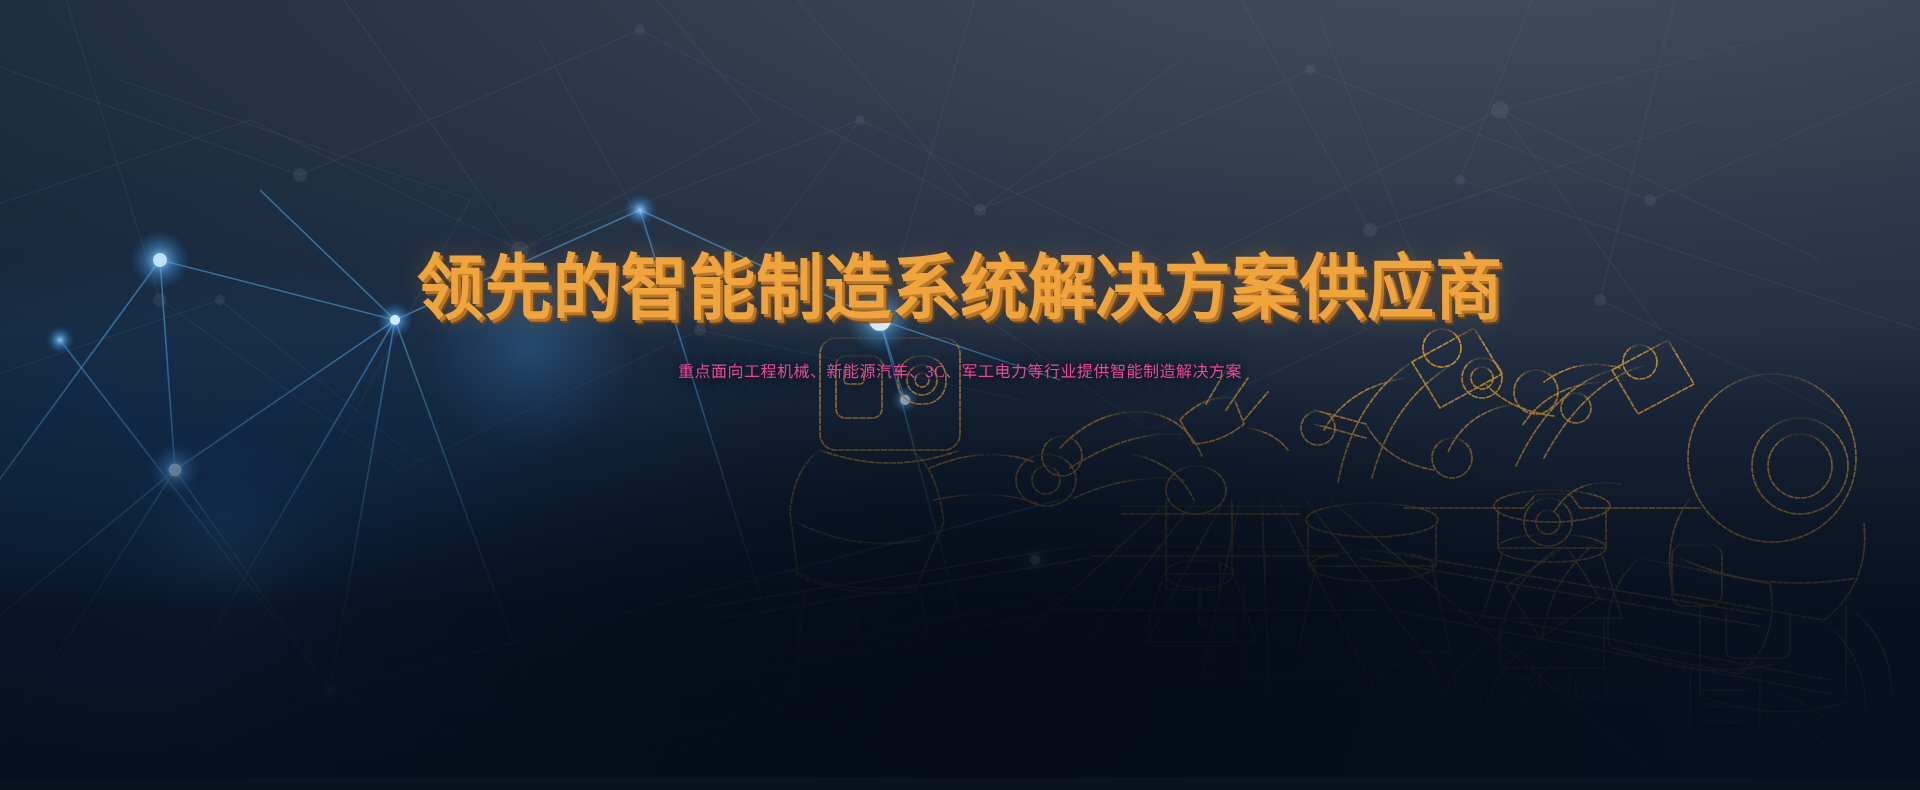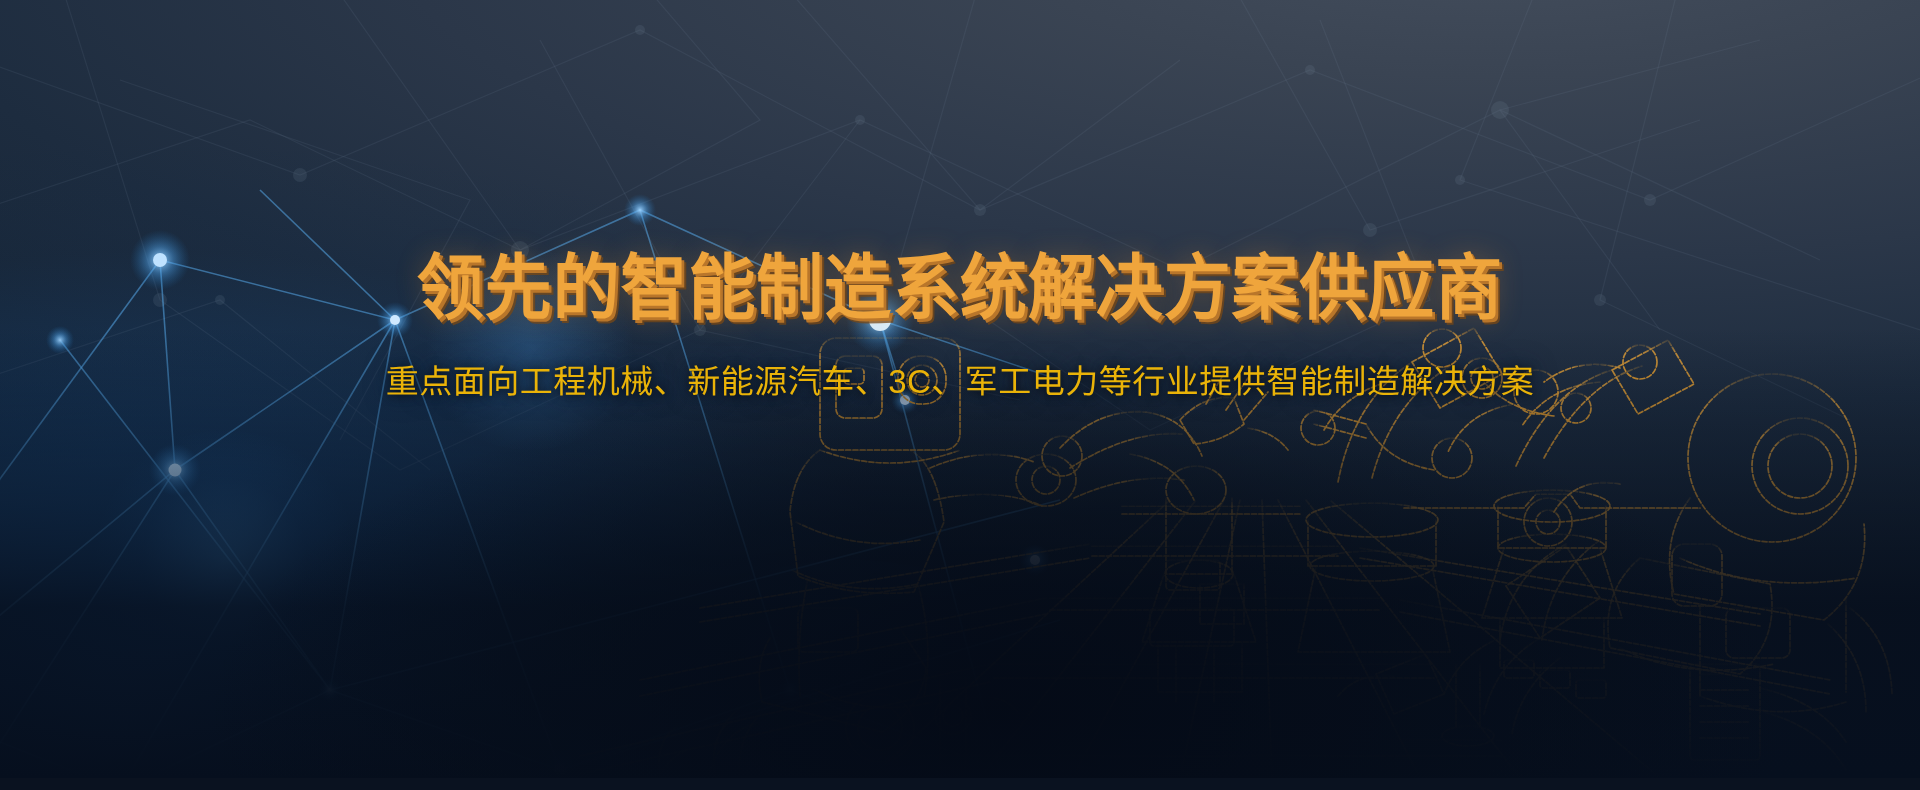--- a/index.html
+++ b/index.html
@@ -63,26 +63,27 @@
     transform:scaleX(.93);
     text-shadow:
       3px 3px 0 #b9762a,
       5px 5px 0 rgba(120,72,22,.75),
       0 0 28px rgba(235,150,50,.30);
     white-space:nowrap;
   }
   .subtitle{
     margin:0;
     padding-top:38px;
-    font-size:33px;
+    font-size:16px;
     line-height:1.2;
-    color:#eab308;
+    color:#ec4899;
     letter-spacing:.5px;
     text-shadow:0 1px 10px rgba(0,0,0,.75), 0 0 24px rgba(10,30,60,.9);
     white-space:nowrap;
+    font-family:Liberation Serif, serif;
   }
 </style>
 </head>
 <body>
 
 <div class="banner">
 
   <div class="bg-base"></div>
   <div class="bg-left-wash"></div>
 

